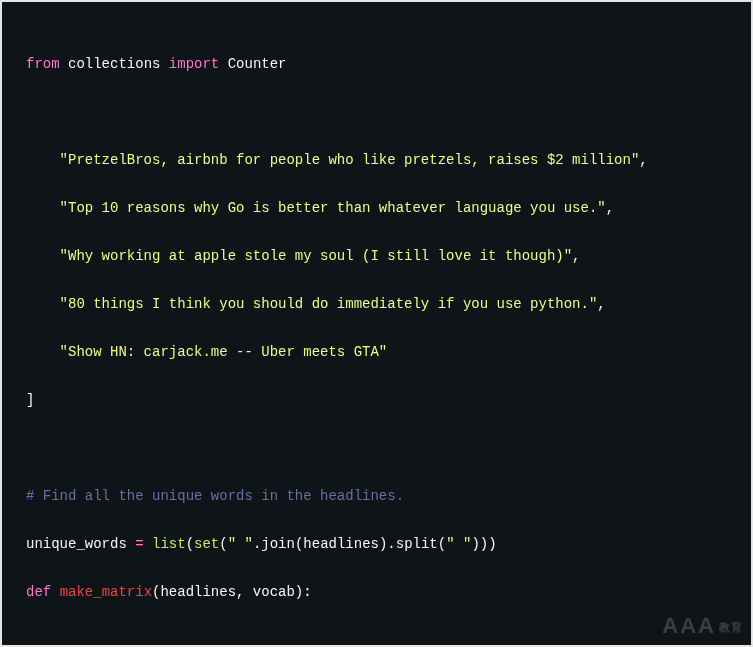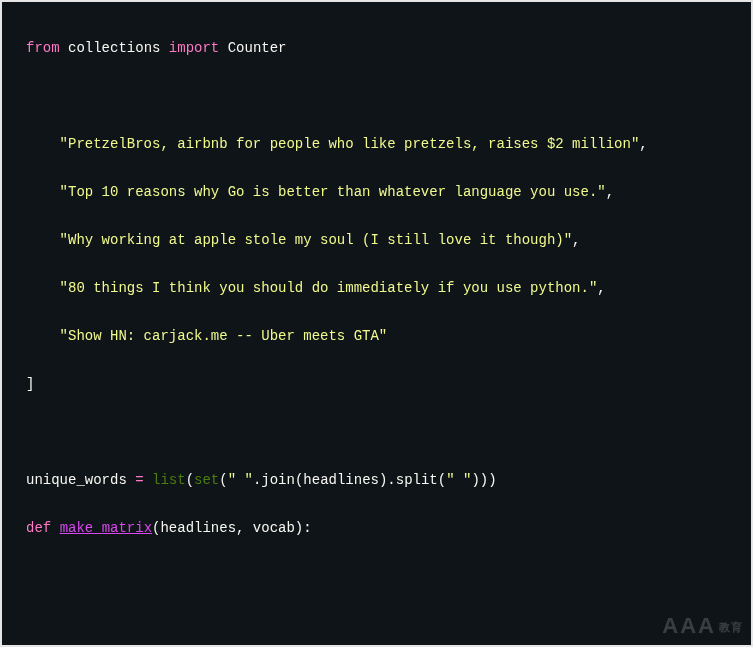--- a/index.html
+++ b/index.html
@@ -5,38 +5,38 @@
   html, body {
     margin: 0;
     padding: 0;
     background: #ffffff;
   }
   .code-container {
     width: 753px;
     height: 647px;
     background: #0f1419;
     box-sizing: border-box;
-    padding: 10px 24px;
+    padding: 26px 24px;
     font-family: Consolas, "Courier New", monospace;
     font-size: 14px;
     line-height: 24px;
     color: #f8f8f2;
     position: relative;
     overflow: hidden;
     border: 2px solid #e5e5e5;
     white-space: pre;
   }
   .line { display: block; }
   .k { color: #ff79c6; }   
   .n { color: #f8f8f2; }   
-  .m { color: #4d7c0f; }   
+  .m { color: #bef264; }   
   .s { color: #f1fa8c; } 
   .p { color: #f8f8f2; }   
   .c { color: #6272a4; }   
-  .fn { color: #d946ef; text-decoration: underline; }  
+  .fn { color: #ef4444; }  
   .op { color: #ff79c6; }  
   .watermark {
     position: absolute;
     right: 8px;
     bottom: 6px;
     font-family: Arial, sans-serif;
     font-size: 22px;
     font-weight: bold;
     letter-spacing: 2px;
     color: rgba(255,255,255,0.18);
@@ -56,20 +56,21 @@
 <div class="code-container">
 <span class="line"><span class="k">from</span> <span class="n">collections</span> <span class="k">import</span> <span class="n">Counter</span></span>
 <span class="line"> </span>
 <span class="line">    <span class="s">"PretzelBros, airbnb for people who like pretzels, raises $2 million"</span><span class="p">,</span></span>
 <span class="line">    <span class="s">"Top 10 reasons why Go is better than whatever language you use."</span><span class="p">,</span></span>
 <span class="line">    <span class="s">"Why working at apple stole my soul (I still love it though)"</span><span class="p">,</span></span>
 <span class="line">    <span class="s">"80 things I think you should do immediately if you use python."</span><span class="p">,</span></span>
 <span class="line">    <span class="s">"Show HN: carjack.me -- Uber meets GTA"</span></span>
 <span class="line"><span class="p">]</span></span>
 <span class="line"> </span>
+<span class="line"><span class="c"># Find all the unique words in the headlines.</span></span>
 <span class="line"><span class="n">unique_words</span> <span class="op">=</span> <span class="m">list</span><span class="p">(</span><span class="m">set</span><span class="p">(</span><span class="s">" "</span><span class="p">.</span><span class="n">join</span><span class="p">(headlines).</span><span class="n">split</span><span class="p">(</span><span class="s">" "</span><span class="p">)))</span></span>
 <span class="line"><span class="k">def</span> <span class="fn">make_matrix</span><span class="p">(headlines, vocab):</span></span>
 
 
 
 
 
 
 
 

